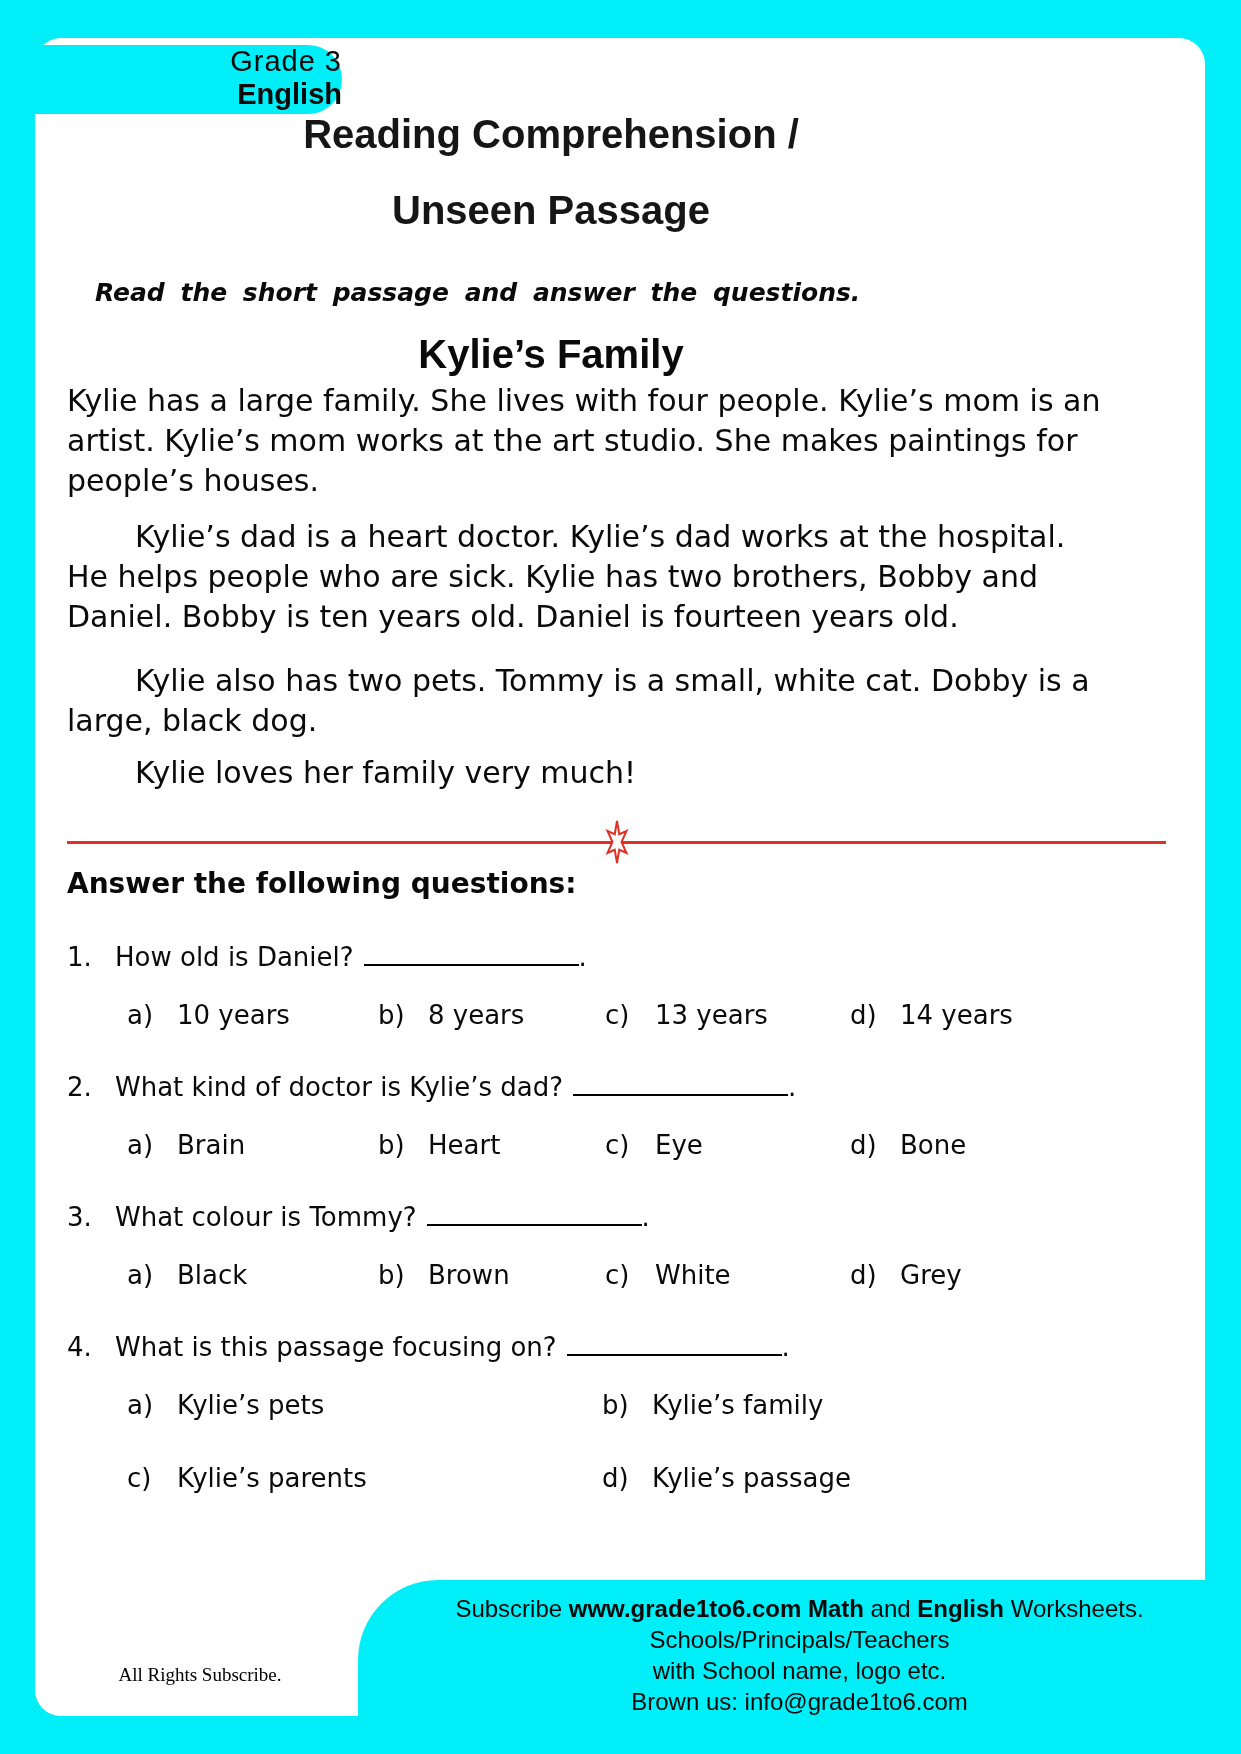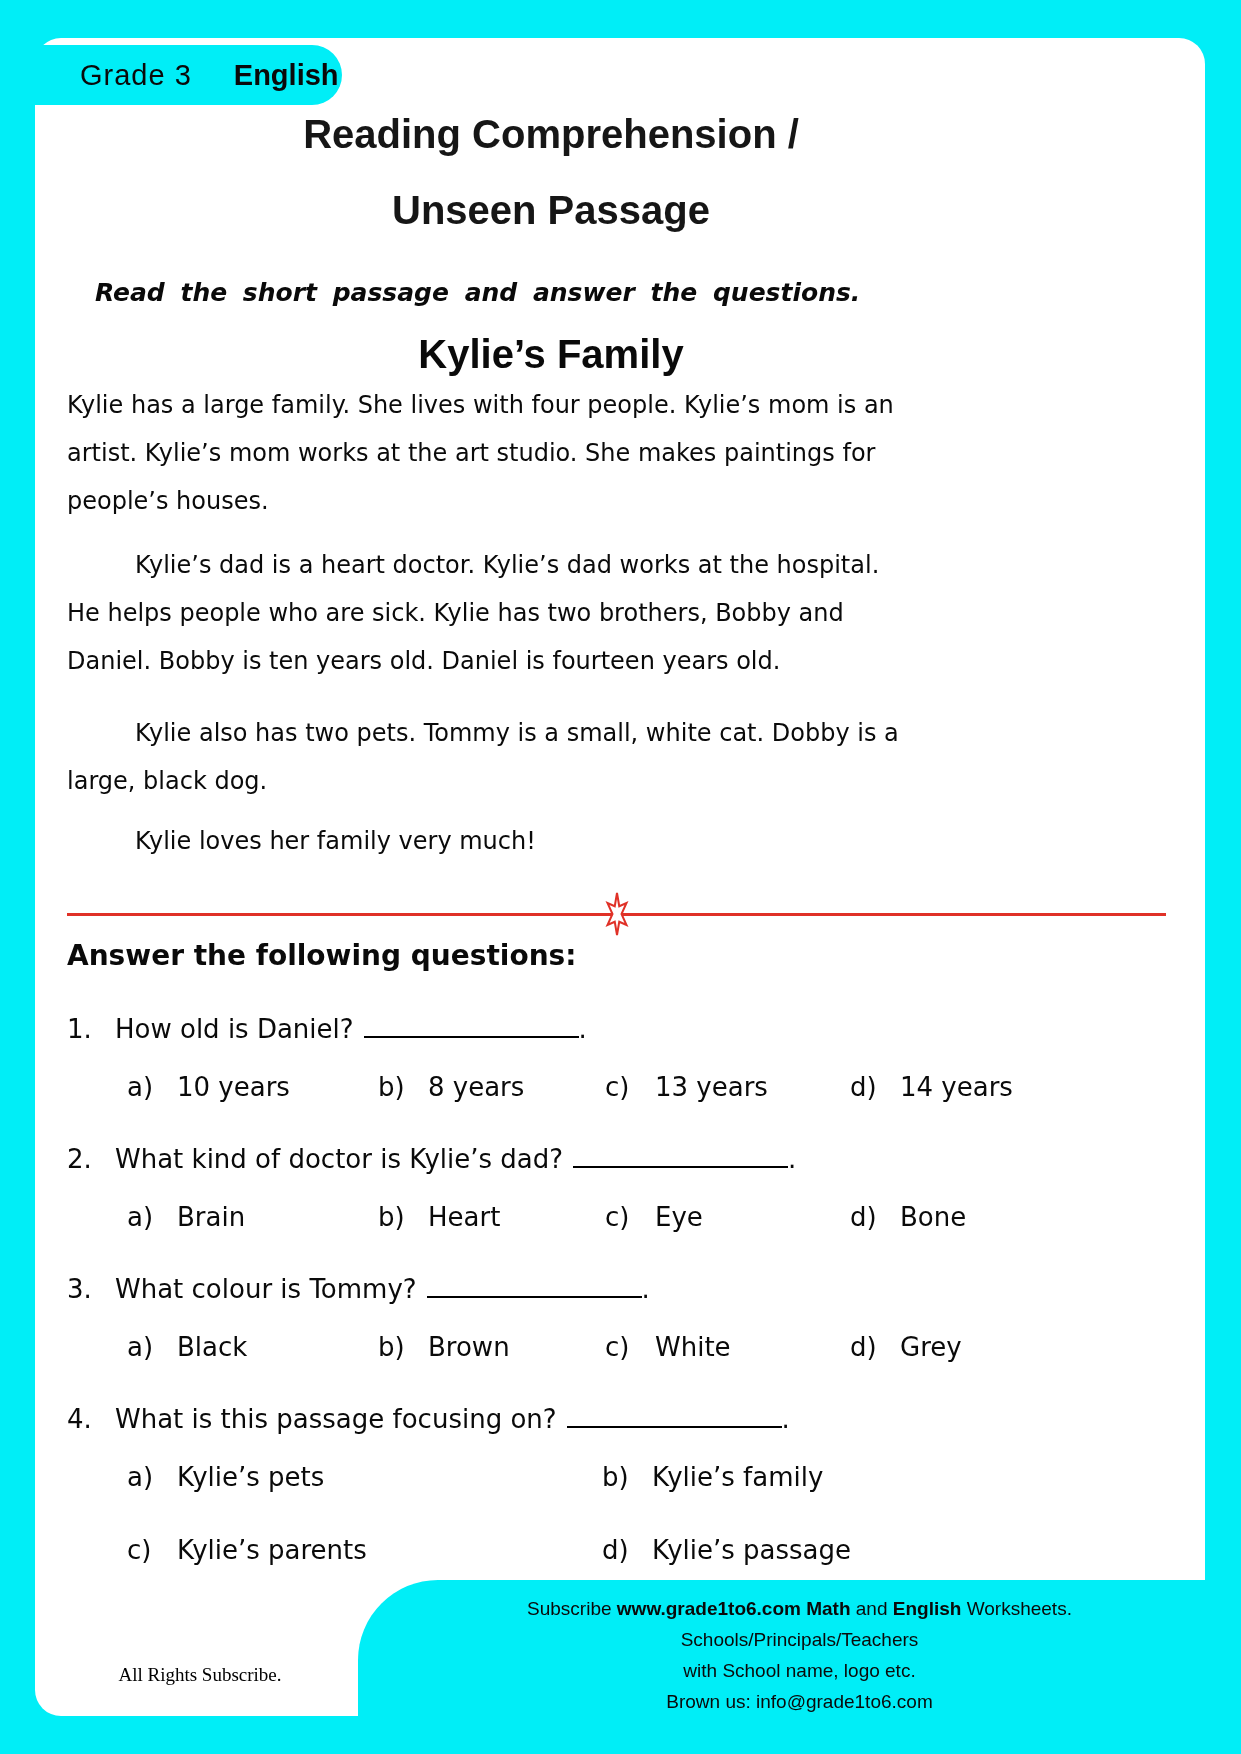--- a/index.html
+++ b/index.html
@@ -10,24 +10,24 @@
     overflow:hidden;
     font-family:"DejaVu Sans", sans-serif;
     color:#0a0a0a;
   }
   .card{
     position:absolute;left:35px;top:38px;width:1170px;height:1678px;
     background:#ffffff;border-radius:26px;
   }
   
   .badge{
-    position:absolute;left:-5px;top:7px;width:312px;height:60px;
+    position:absolute;left:-5px;top:7px;width:312px;height:69px;
     background:#00eef7;border-radius:0 34px 34px 0;
-    display:flex;align-items:center;padding-left:50px;box-sizing:border-box;
-    font-family:"Liberation Sans", sans-serif;font-size:29px;
+    display:flex;align-items:flex-end;padding-left:50px;box-sizing:border-box;
+    font-family:"Liberation Sans", sans-serif;font-size:29px;flex-direction:column;
   }
   .badge .grade{font-weight:400;letter-spacing:1px;}
   .badge .subject{font-weight:700;margin-left:42px;}
   
   .content{position:absolute;left:32px;top:0;width:1138px;}
   .narrow{width:968px;}
   .main-title{
     margin-top:58px;text-align:center;
     font-family:"Liberation Sans", sans-serif;font-weight:700;
     font-size:40px;line-height:76px;letter-spacing:0px;color:#161616;
@@ -35,21 +35,21 @@
   .instruction{
     margin-top:30px;
     font-size:25px;font-weight:700;font-style:italic;word-spacing:7px;margin-left:28px;
   }
   .passage-title{
     margin-top:24px;text-align:center;
     font-family:"Liberation Sans", sans-serif;
     font-size:40px;font-weight:700;line-height:46px;
   }
   .para{
-    font-size:24px;line-height:48px;white-space:pre-line;
+    font-size:30px;line-height:40px;white-space:pre-line;
     letter-spacing:0px;
   }
   .p1{margin-top:4px;}
   .p2{margin-top:16px;text-indent:68px;}
   .p3{margin-top:24px;text-indent:68px;}
   .p4{margin-top:12px;text-indent:68px;}
   
   .divider{
     margin-top:27px;position:relative;height:44px;
     width:1099px; 
@@ -77,21 +77,21 @@
   }
   .cols4{grid-template-columns:251px 227px 245px 1fr;}
   .cols2{grid-template-columns:475px 1fr;row-gap:39px;}
   .opt{display:flex;}
   .olabel{width:24px;flex:0 0 auto;}
   .otext{margin-left:26px;}
   
   .footer-panel{
     position:absolute;left:358px;top:1580px;width:883px;height:174px;
     background:#00eef7;border-radius:80px 0 0 0;
-    font-family:"Liberation Sans", sans-serif;font-size:19px;line-height:31px;
+    font-family:"Liberation Sans", sans-serif;font-size:24px;line-height:31px;
     text-align:center;box-sizing:border-box;padding-top:13px;
     color:#0a0a0a;
   }
   .footer-panel b{font-weight:700;}
   .copyright{
     position:absolute;left:40px;top:1662px;width:320px;
     font-family:"Liberation Serif", serif;font-size:19px;line-height:26px;
     text-align:center;color:#000;
   }
 </style>

